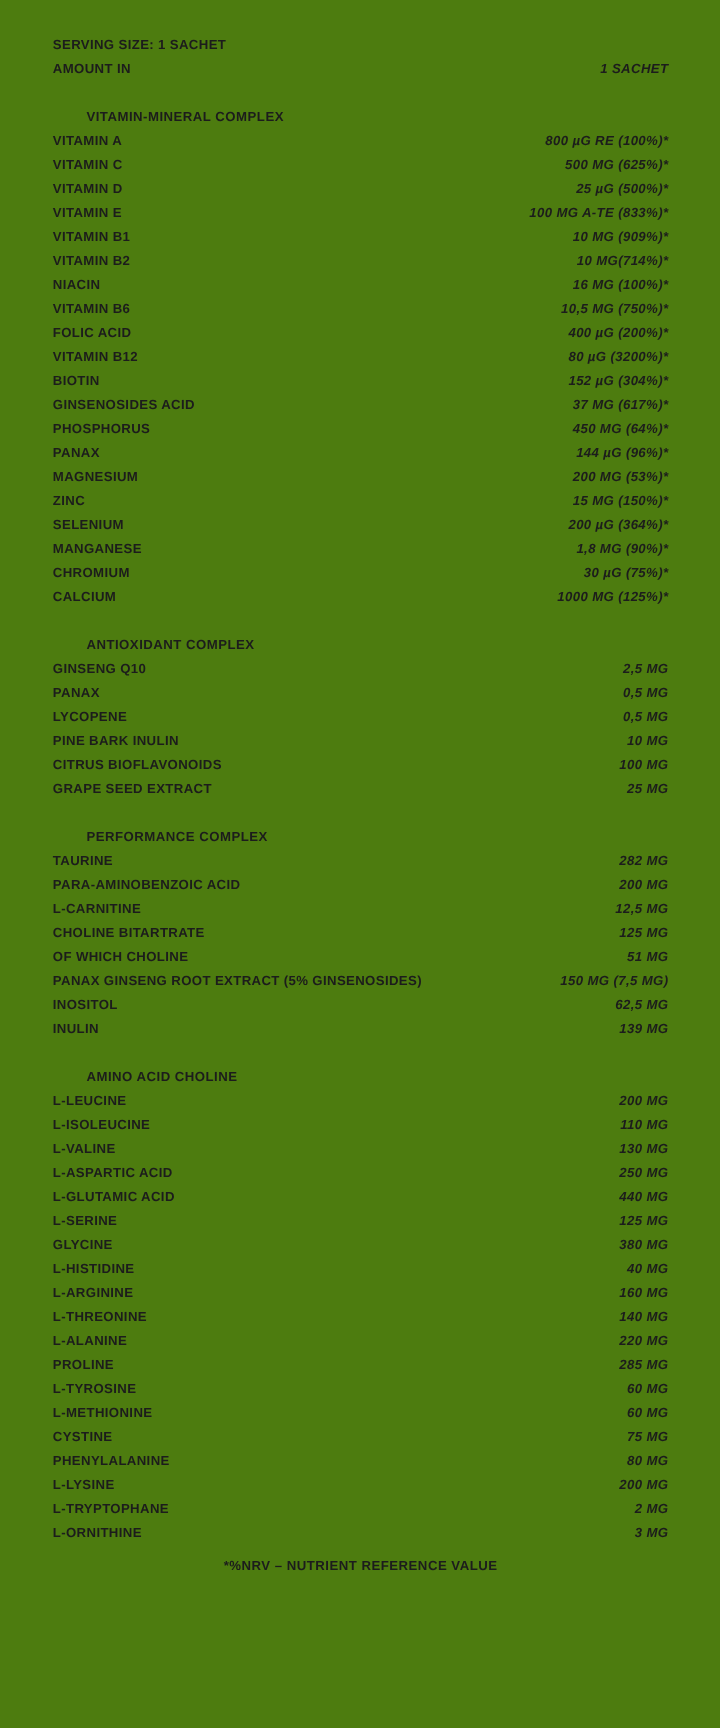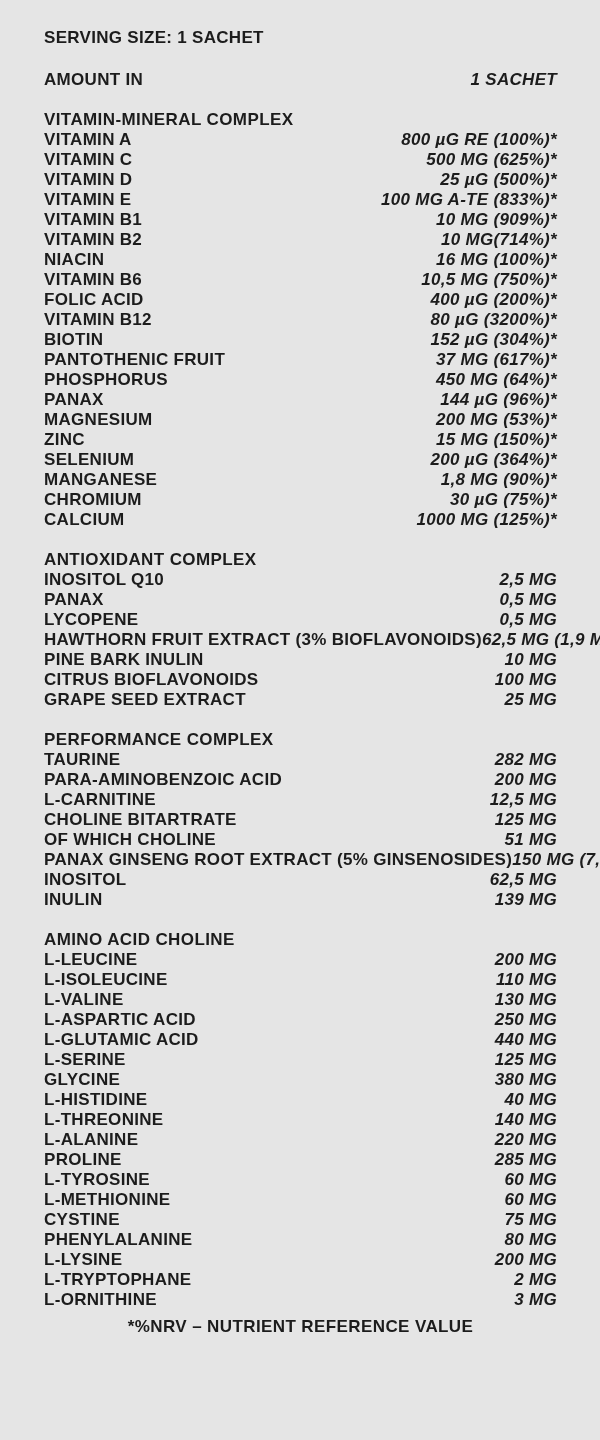--- a/index.html
+++ b/index.html
@@ -6,24 +6,24 @@
     margin: 0;
     padding: 0;
     background: #ffffff;
   }
   .label-panel {
     position: relative;
     width: 600px;
     height: 1440px;
     box-sizing: border-box;
     padding: 28px 43px 0 44px;
-    background: #e5e5e5;
+    background: #4d7c0f;
     font-family: "Liberation Sans", sans-serif;
     font-weight: 700;
-    font-size: 17px;
+    font-size: 11px;
     line-height: 20px;
     color: #1c1c1c;
     letter-spacing: 0.3px;
     overflow: hidden;
   }
   .line {
     white-space: nowrap;
   }
   .row {
     display: flex;
@@ -32,27 +32,27 @@
   }
   .row .name {
     white-space: nowrap;
   }
   .row .value {
     text-align: right;
     white-space: nowrap;
     font-style: italic;
   }
   .amount-row {
-    margin-top: 22px;
   }
   .section {
     margin-top: 20px;
   }
   .section-title {
     letter-spacing: 0.4px;
+    margin-left: 28px;
   }
   .footnote {
     margin-top: 7px;
     text-align: center;
     letter-spacing: 0.4px;
   }
 </style>
 </head>
 <body>
 
@@ -105,21 +105,21 @@
         </div>
         <div class="row">
           <span class="name">VITAMIN B12</span>
           <span class="value">80 µG (3200%)*</span>
         </div>
         <div class="row">
           <span class="name">BIOTIN</span>
           <span class="value">152 µG (304%)*</span>
         </div>
         <div class="row">
-          <span class="name">PANTOTHENIC FRUIT</span>
+          <span class="name">GINSENOSIDES ACID</span>
           <span class="value">37 MG (617%)*</span>
         </div>
         <div class="row">
           <span class="name">PHOSPHORUS</span>
           <span class="value">450 MG (64%)*</span>
         </div>
         <div class="row">
           <span class="name">PANAX</span>
           <span class="value">144 µG (96%)*</span>
         </div>
@@ -144,36 +144,32 @@
           <span class="value">30 µG (75%)*</span>
         </div>
         <div class="row">
           <span class="name">CALCIUM</span>
           <span class="value">1000 MG (125%)*</span>
         </div>
       </div>
       <div class="section">
         <div class="section-title">ANTIOXIDANT COMPLEX</div>
         <div class="row">
-          <span class="name">INOSITOL Q10</span>
+          <span class="name">GINSENG Q10</span>
           <span class="value">2,5 MG</span>
         </div>
         <div class="row">
           <span class="name">PANAX</span>
           <span class="value">0,5 MG</span>
         </div>
         <div class="row">
           <span class="name">LYCOPENE</span>
           <span class="value">0,5 MG</span>
         </div>
         <div class="row">
-          <span class="name">HAWTHORN FRUIT EXTRACT (3% BIOFLAVONOIDS)</span>
-          <span class="value">62,5 MG (1,9 MG)</span>
-        </div>
-        <div class="row">
           <span class="name">PINE BARK INULIN</span>
           <span class="value">10 MG</span>
         </div>
         <div class="row">
           <span class="name">CITRUS BIOFLAVONOIDS</span>
           <span class="value">100 MG</span>
         </div>
         <div class="row">
           <span class="name">GRAPE SEED EXTRACT</span>
           <span class="value">25 MG</span>
@@ -242,20 +238,24 @@
         </div>
         <div class="row">
           <span class="name">GLYCINE</span>
           <span class="value">380 MG</span>
         </div>
         <div class="row">
           <span class="name">L-HISTIDINE</span>
           <span class="value">40 MG</span>
         </div>
         <div class="row">
+          <span class="name">L-ARGININE</span>
+          <span class="value">160 MG</span>
+        </div>
+        <div class="row">
           <span class="name">L-THREONINE</span>
           <span class="value">140 MG</span>
         </div>
         <div class="row">
           <span class="name">L-ALANINE</span>
           <span class="value">220 MG</span>
         </div>
         <div class="row">
           <span class="name">PROLINE</span>
           <span class="value">285 MG</span>

